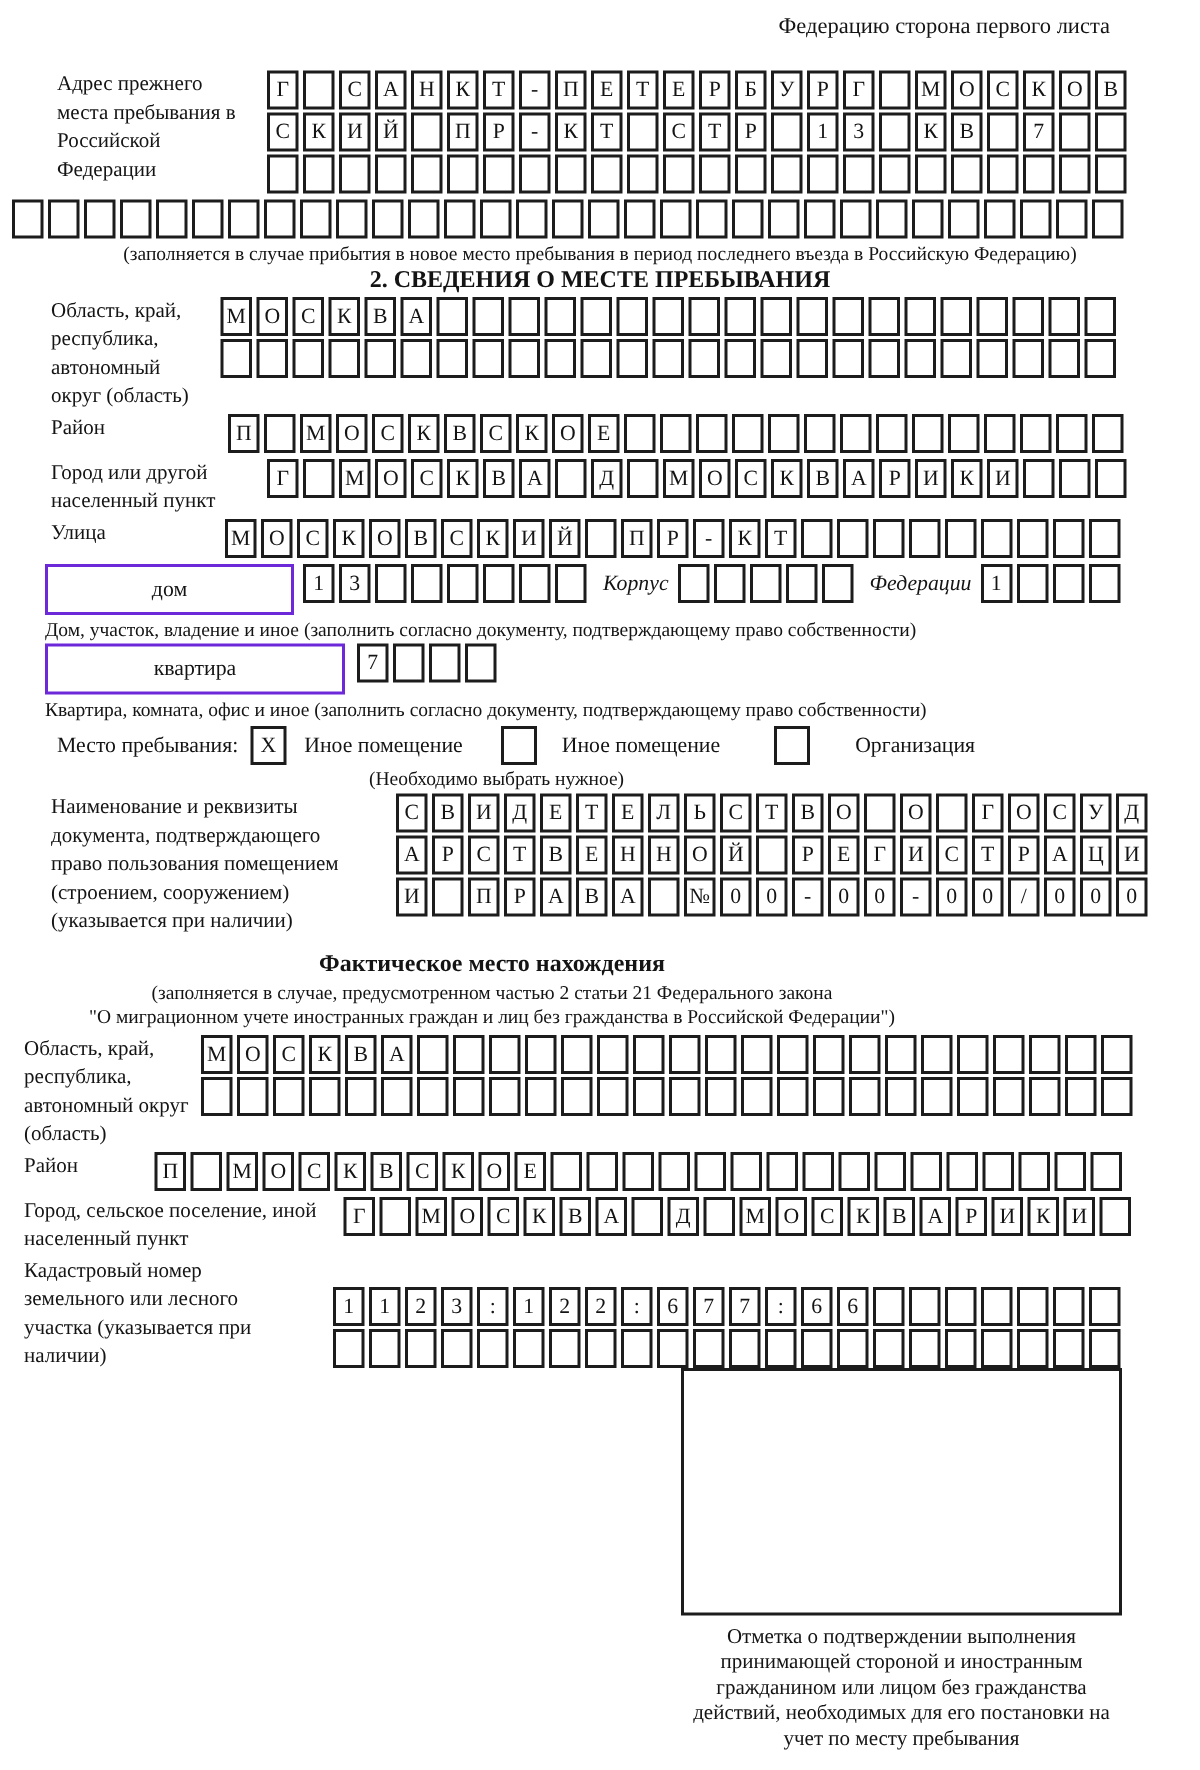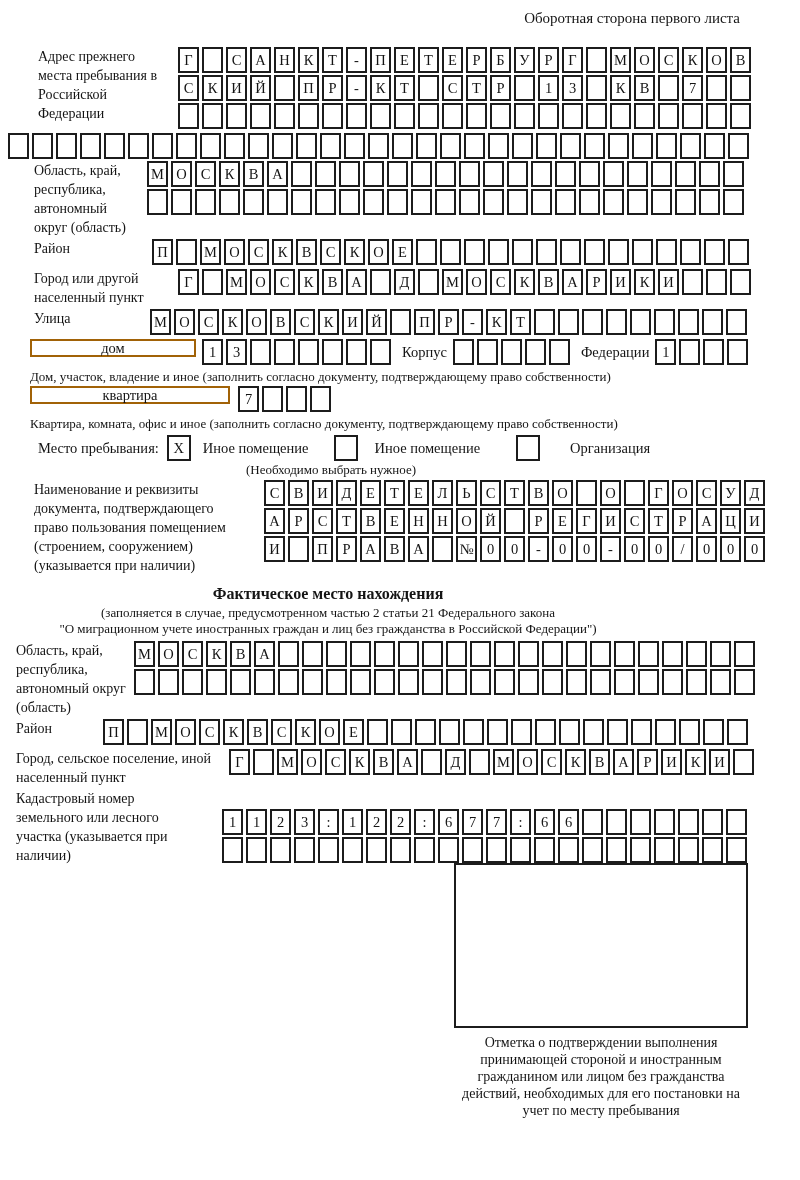--- a/index.html
+++ b/index.html
@@ -22,42 +22,42 @@
   .w-aregion{width:126px;padding-left:8px;padding-right:4px;}
   .w-adistrict{width:95px;padding-left:8px;}
   .w-acity{width:221px;padding-left:8px;}
   .w-cad{width:214px;padding-left:8px;padding-right:18px;}
   .cellblock{display:flex;flex-direction:column;}
   .cells{display:flex;margin-bottom:2px;}
   .cell{box-sizing:border-box;flex:none;width:21px;height:26px;border:2px solid #1c1c1c;margin-right:3px;
         display:inline-flex;align-items:center;justify-content:center;font-size:14.5px;}
   .fullrow{padding-left:0;margin-bottom:2px;}
   .houserow{display:flex;align-items:flex-start;padding-left:22px;margin-bottom:2px;}
-  .wbox{box-sizing:border-box;border:2px solid #a16207;height:18px;display:inline-flex;
+  .wbox{box-sizing:border-box;border:2px solid #6d28d9;height:34px;display:inline-flex;
         align-items:center;justify-content:center;font-size:14.5px;flex:none;}
   .wbox.dom{width:166px;margin-right:6px;}
   .wbox.kv{width:200px;margin-right:8px;}
-  .inlbl{font-size:14.5px;line-height:26px;flex:none;margin:0 6px 1px 8px;}
+  .inlbl{font-size:14.5px;line-height:26px;flex:none;margin:0 6px 1px 8px;font-style:italic;}
   .chkrow{display:flex;align-items:center;padding-left:30px;margin:4px 0 1px 0;}
   .chkrow .txt{font-size:14.5px;flex:none;font-family:Liberation Serif, serif;}
   .chk{box-sizing:border-box;width:24px;height:26px;border:2px solid #1c1c1c;flex:none;
        display:inline-flex;align-items:center;justify-content:center;font-size:14.5px;}
   .chknote{font-size:13px;line-height:15px;padding-left:238px;margin-bottom:3px;}
   .mt20{margin-top:20px;}
   .stampwrap{width:294px;margin:-4px 44px 0 auto;}
   .stampbox{box-sizing:border-box;border:2px solid #1c1c1c;height:165px;background:#fff;}
   .stampcap{font-size:14px;line-height:17px;text-align:center;margin-top:6px;}
   .docblock{margin-top:1px;gap:16px;}
 </style>
 </head>
 <body>
 
 <div class="page">
 
-  <div class="hdr">Оборотная сторона первого листа</div>
+  <div class="hdr">Федерацию сторона первого листа</div>
 
   <div class="field">
     <div class="flabel w-prev">Адрес прежнего места пребывания в Российской Федерации</div>
     <div class="cellblock">
       <div class="cells">
           <span class="cell">Г</span>
           <span class="cell"></span>
           <span class="cell">С</span>
           <span class="cell">А</span>
           <span class="cell">Н</span>
@@ -161,21 +161,23 @@
       <span class="cell"></span>
       <span class="cell"></span>
       <span class="cell"></span>
       <span class="cell"></span>
       <span class="cell"></span>
       <span class="cell"></span>
       <span class="cell"></span>
       <span class="cell"></span>
       <span class="cell"></span>
     </div>
-
+  <div class="note">(заполняется в случае прибытия в новое место пребывания в период последнего въезда в Российскую Федерацию)</div>
+
+  <div class="title">2. СВЕДЕНИЯ О МЕСТЕ ПРЕБЫВАНИЯ</div>
 
   <div class="field">
     <div class="flabel w-s2region">Область, край, республика, автономный округ (область)</div>
     <div class="cellblock">
       <div class="cells">
           <span class="cell">М</span>
           <span class="cell">О</span>
           <span class="cell">С</span>
           <span class="cell">К</span>
           <span class="cell">В</span>

